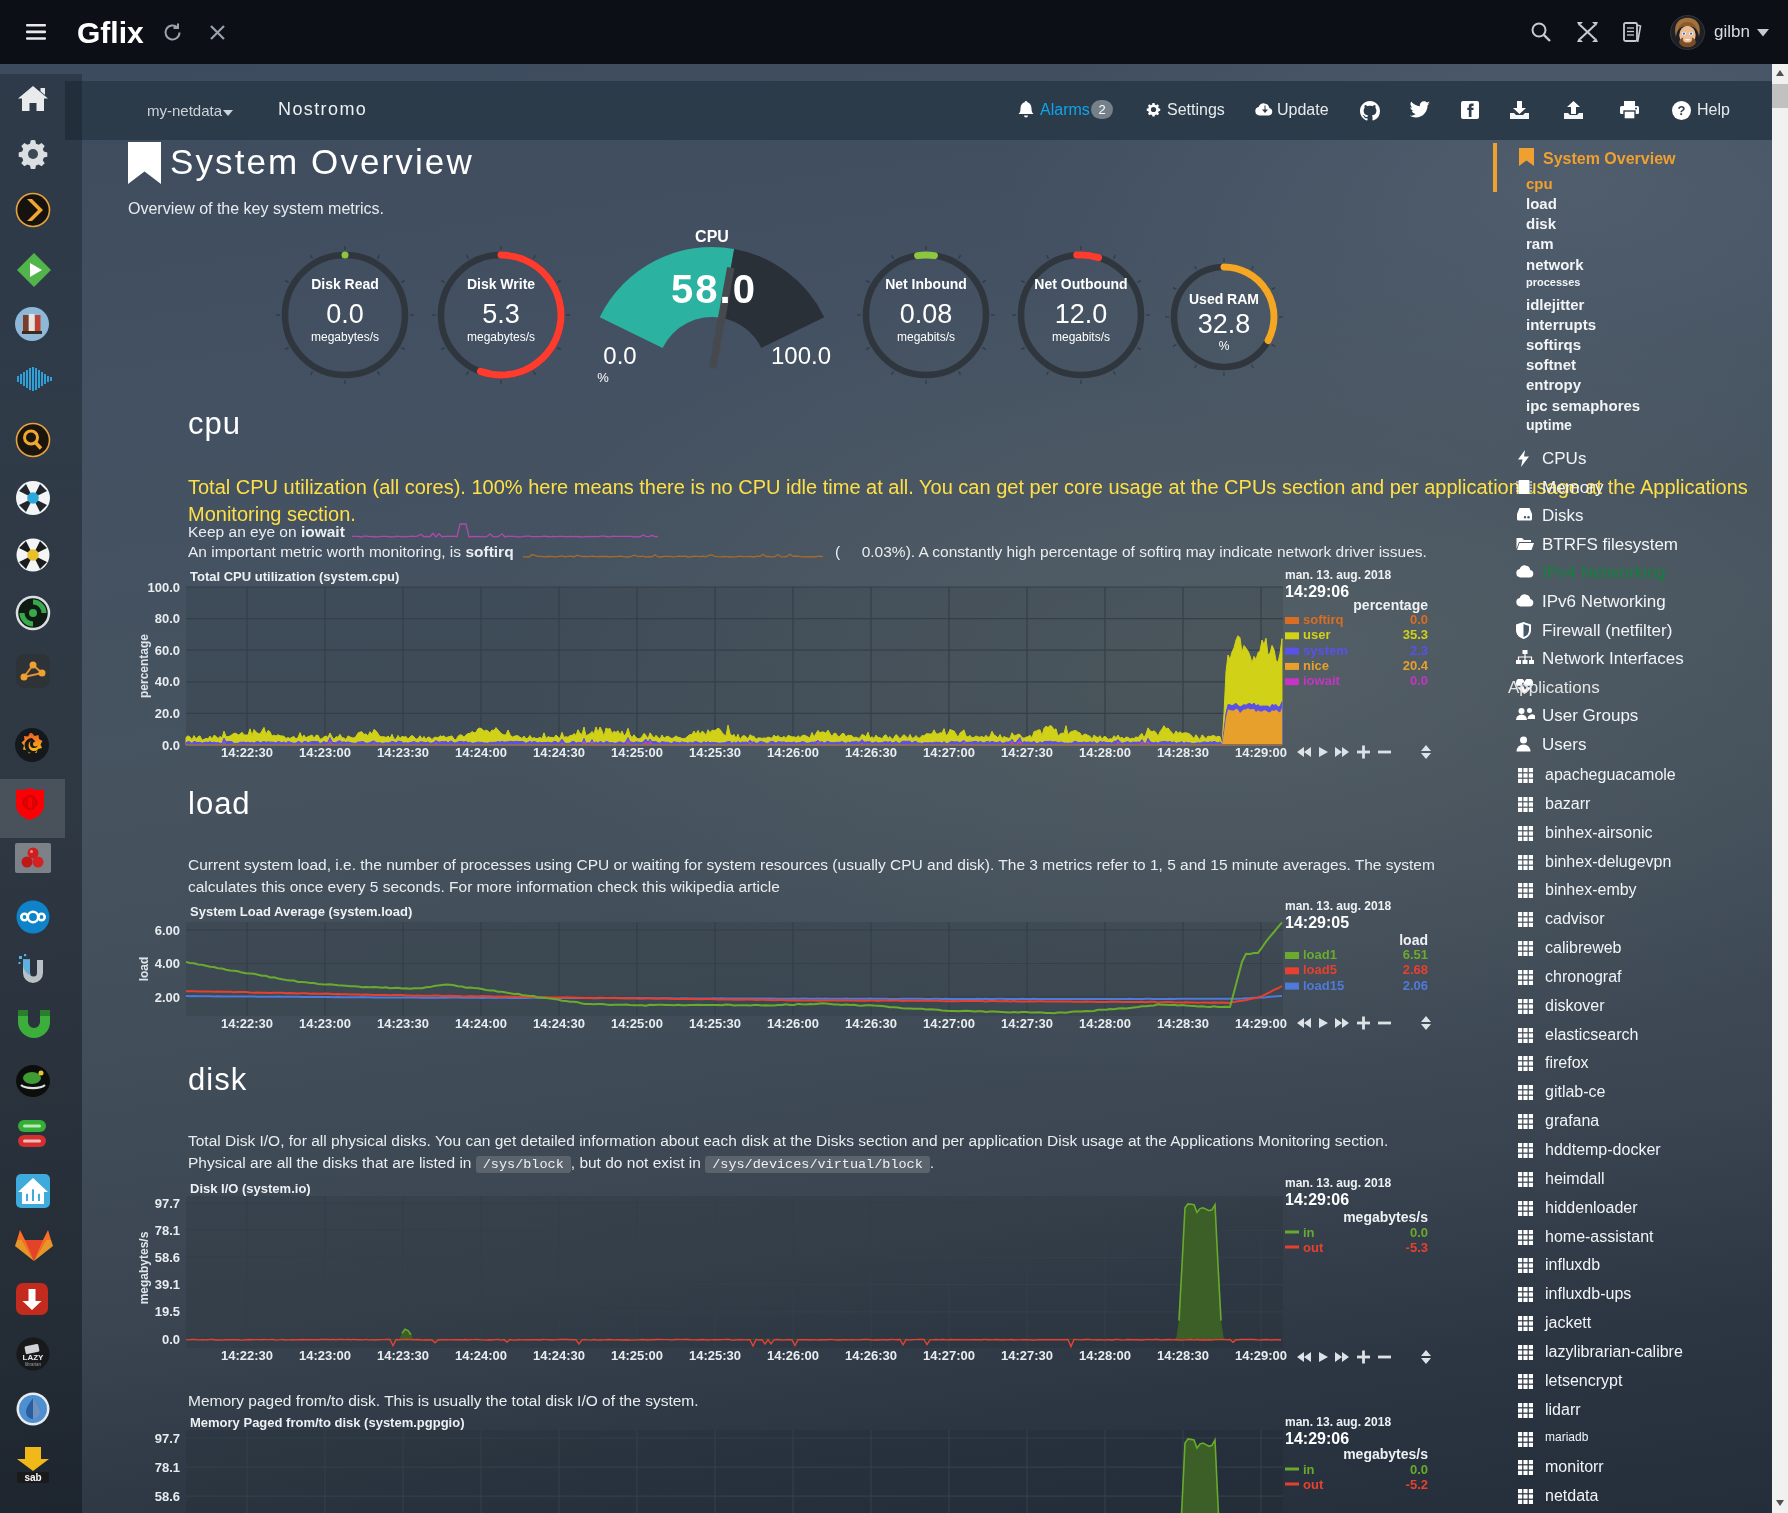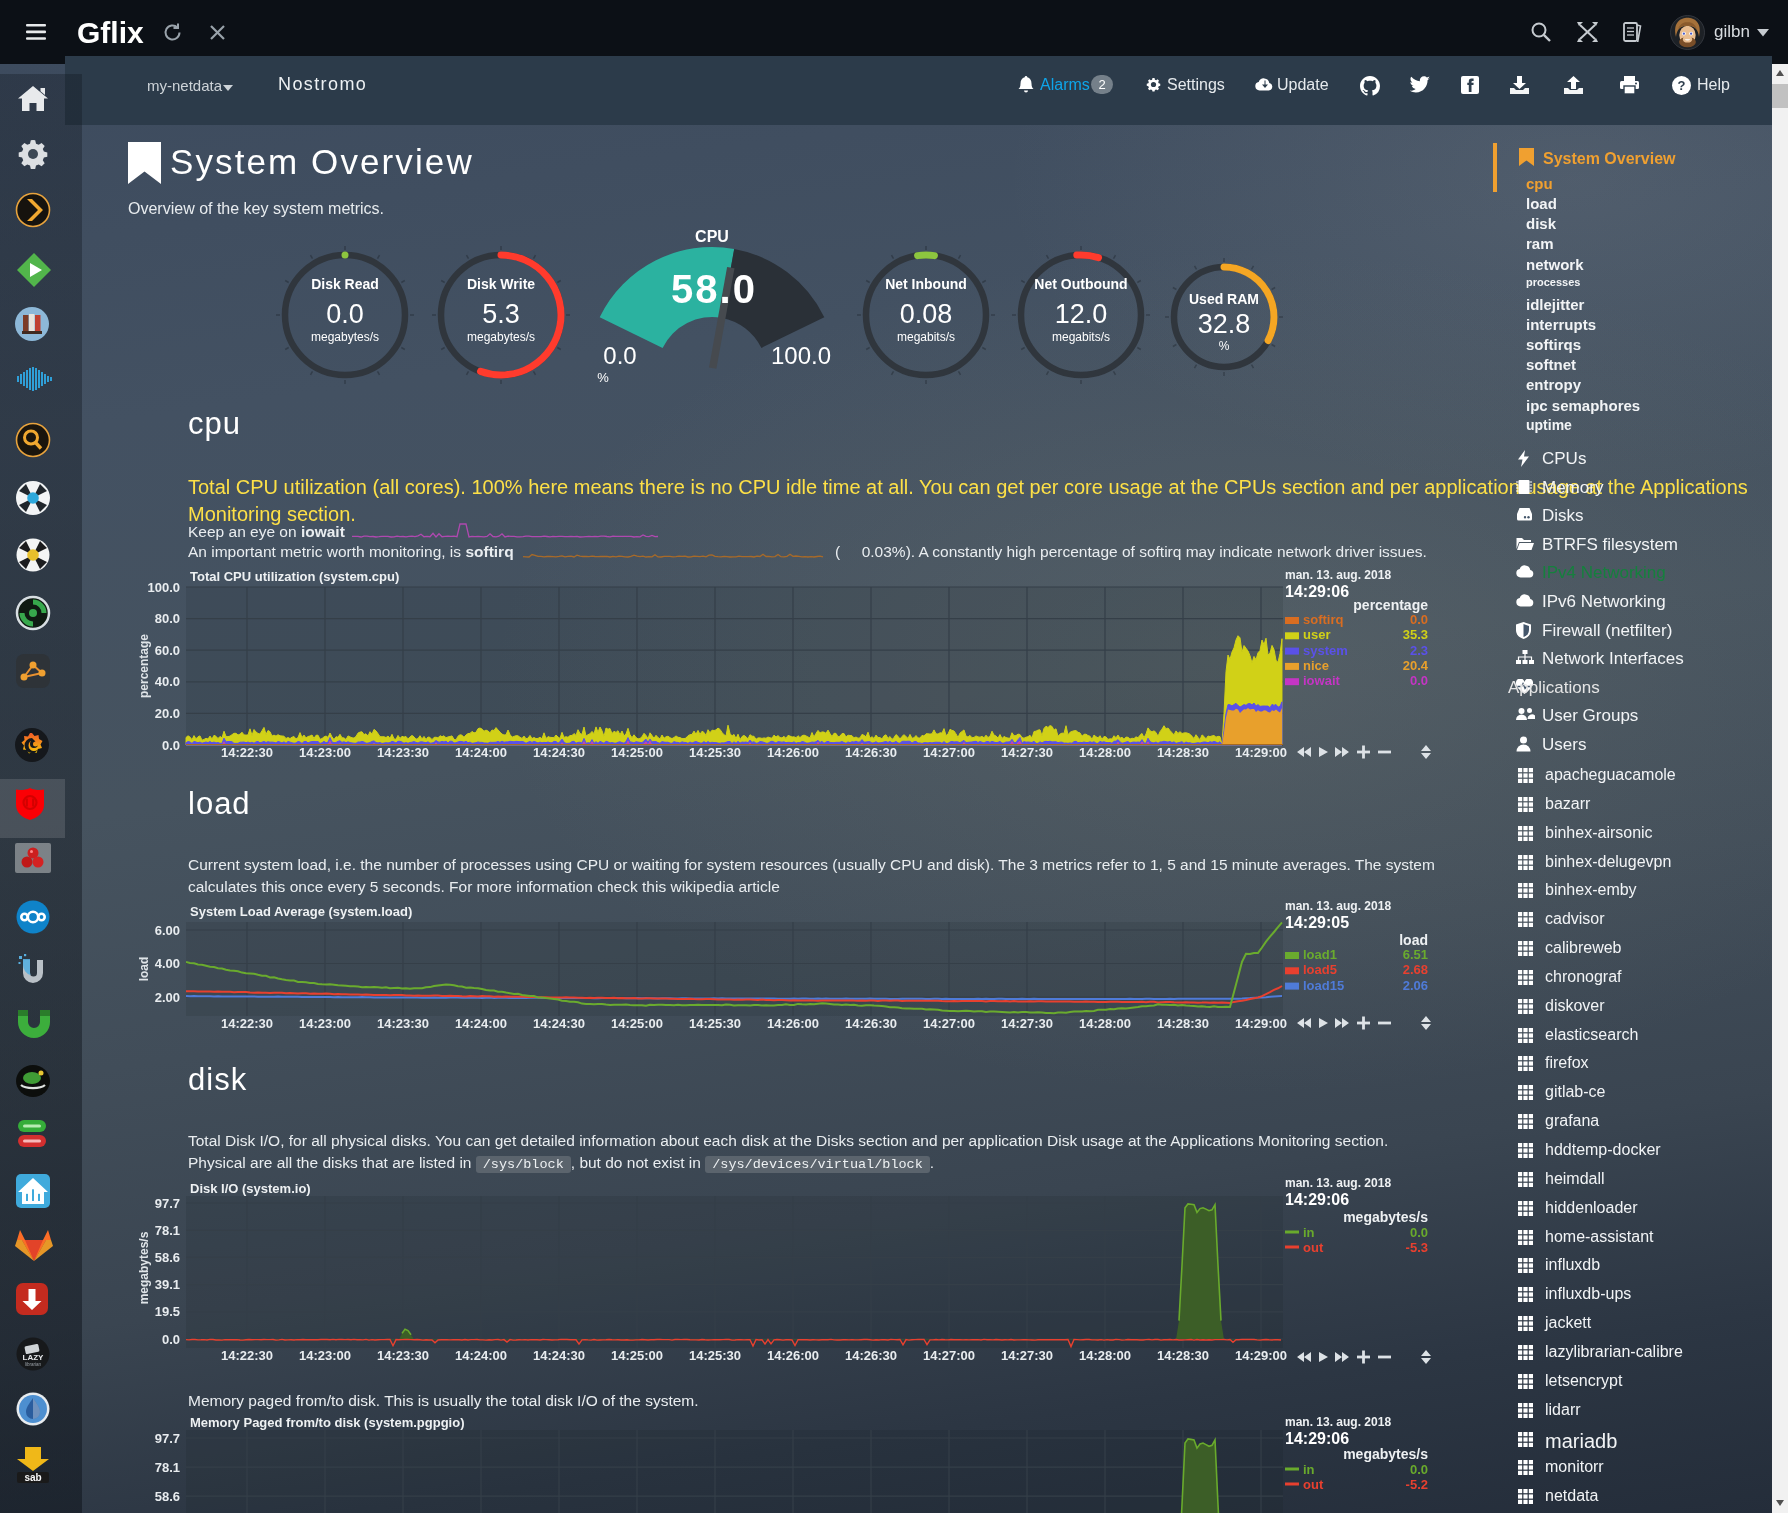--- a/index.html
+++ b/index.html
@@ -4,21 +4,21 @@
 *{margin:0;padding:0;box-sizing:border-box}
 html,body{width:1788px;height:1513px;overflow:hidden;font-family:"Liberation Sans",sans-serif;background:#0d1117}
 .abs{position:absolute}
 #stage{position:relative;width:1788px;height:1513px}
 #bg{position:absolute;left:0;top:64px;width:1788px;height:1449px;
  background:
  radial-gradient(1150px 640px at 70% 42%, rgba(120,126,119,0.27), rgba(120,126,119,0) 66%),
  radial-gradient(950px 520px at 88% 8%, rgba(158,164,168,0.15), rgba(158,164,168,0) 60%),
  linear-gradient(172deg, #3d4b5e 0%, #435162 22%, #46535f 45%, #414d59 60%, #3a4551 75%, #2c3643 88%, #242d3a 100%);}
 #topbar{position:absolute;left:0;top:0;width:1788px;height:64px;background:#0c1016}
-#navbar{position:absolute;left:65px;top:56px;width:1707px;height:69px;background:#2c3b4a}
+#navbar{position:absolute;left:65px;top:81px;width:1707px;height:59px;background:#2c3b4a}
 #sidebar{position:absolute;left:0;top:74px;width:82px;height:1449px;
  background:linear-gradient(to bottom, rgba(12,17,24,0.30), rgba(12,17,24,0.50))}
 #sideactive{position:absolute;left:0;top:705px;width:65px;height:59px;background:rgba(255,255,255,0.13)}
 .sicon{position:absolute}
 #scrollbar{position:absolute;left:1772px;top:64px;width:16px;height:1449px;background:#f1f1f1}
 .rtxt{white-space:nowrap}
 .code{font-family:"Liberation Mono",monospace;font-size:13.5px;background:#5b646d;color:#eef1f3;padding:1px 7px;border-radius:3px}
 svg text{font-family:"Liberation Sans",sans-serif}
 </style></head>
 <body>
@@ -1099,21 +1099,21 @@
             <rect x="5.4" y="0.0" width="4.2" height="4.2"></rect>
             <rect x="10.8" y="0.0" width="4.2" height="4.2"></rect>
             <rect x="0.0" y="5.4" width="4.2" height="4.2"></rect>
             <rect x="5.4" y="5.4" width="4.2" height="4.2"></rect>
             <rect x="10.8" y="5.4" width="4.2" height="4.2"></rect>
             <rect x="0.0" y="10.8" width="4.2" height="4.2"></rect>
             <rect x="5.4" y="10.8" width="4.2" height="4.2"></rect>
             <rect x="10.8" y="10.8" width="4.2" height="4.2"></rect>
           </g>
         </svg></div>
-      <div class="abs rtxt" style="left:1545px;top:1430px;color:#f2f4f6;font-size:20px">mariadb</div>
+      <div class="abs rtxt" style="left:1545px;top:1430px;color:#f2f4f6;font-size:12px">mariadb</div>
       <div class="abs" style="left:1518px;top:1460px"><svg width="15" height="15" viewBox="0 0 15 15">
           <g fill="#fff">
             <rect x="0.0" y="0.0" width="4.2" height="4.2"></rect>
             <rect x="5.4" y="0.0" width="4.2" height="4.2"></rect>
             <rect x="10.8" y="0.0" width="4.2" height="4.2"></rect>
             <rect x="0.0" y="5.4" width="4.2" height="4.2"></rect>
             <rect x="5.4" y="5.4" width="4.2" height="4.2"></rect>
             <rect x="10.8" y="5.4" width="4.2" height="4.2"></rect>
             <rect x="0.0" y="10.8" width="4.2" height="4.2"></rect>
             <rect x="5.4" y="10.8" width="4.2" height="4.2"></rect>

